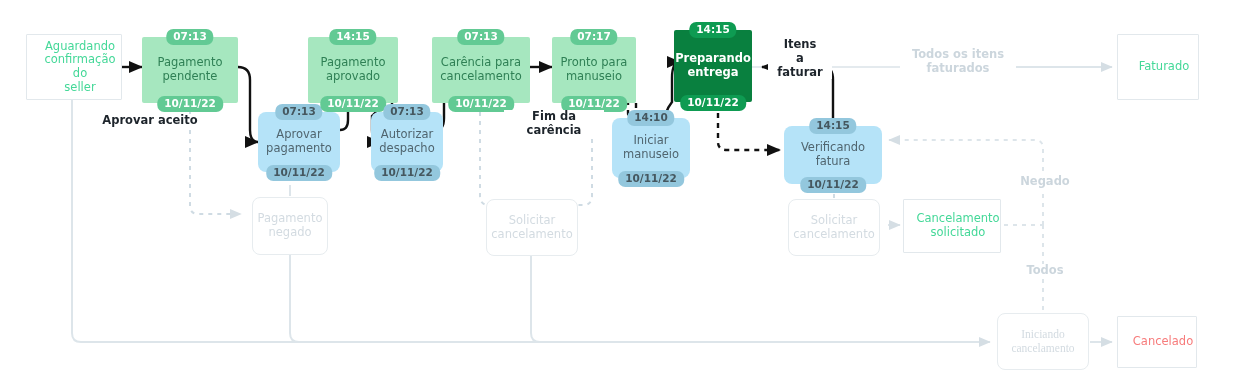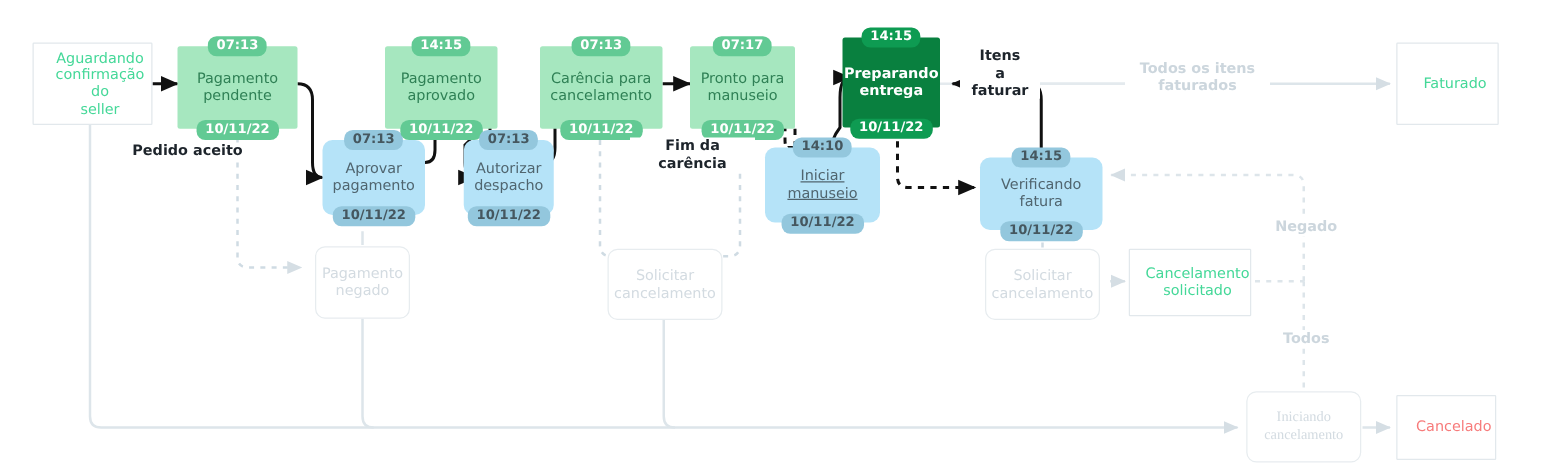--- a/index.html
+++ b/index.html
@@ -256,21 +256,21 @@
 cancelamento</span>
   </div>
 
   <div class="node status green" style="left:552px; top:37px; width:84px; height:66px;">
     <span class="badge top green-badge">07:17</span>
     <span class="label">Pronto para
 manuseio</span>
     <span class="badge bottom green-badge">10/11/22</span>
   </div>
 
-  <div class="node task blue" style="left:612px; top:118px; width:92px; height:60px;text-decoration:underline;">
+  <div class="node task blue" style="left:612px; top:118px; width:78px; height:60px;">
     <span class="badge top blue-badge">14:10</span>
     <span class="label">Iniciar
 manuseio</span>
     <span class="badge bottom blue-badge">10/11/22</span>
   </div>
 
   <div class="node status active" style="left:674px; top:30px; width:78px; height:72px;">
     <span class="badge top active-badge">14:15</span>
     <span class="label">Preparando
 entrega</span>
@@ -299,21 +299,21 @@
 
   <div class="node task muted" style="left:997px; top:313px; width:92px; height:57px;font-family:Liberation Serif, serif;">
     <span class="label">Iniciando
 cancelamento</span>
   </div>
 
   <div class="node state red" style="left:1117px; top:316px; width:80px; height:52px;">
     <span class="label">Cancelado</span>
   </div>
 
-  <div class="edge-label dark" style="left:88px; top:114px; width:120px;">Pedido aceito</div>
+  <div class="edge-label dark" style="left:88px; top:114px; width:120px;">Aprovar aceito</div>
 
   <div class="edge-label dark" style="left:504px; top:110px; width:96px;">Fim da
 carência</div>
 
   <div class="edge-label dark" style="left:768px; top:38px; width:60px;">Itens
 a
 faturar</div>
 
   <div class="edge-label muted" style="left:900px; top:48px; width:112px;">Todos os itens
 faturados</div>

